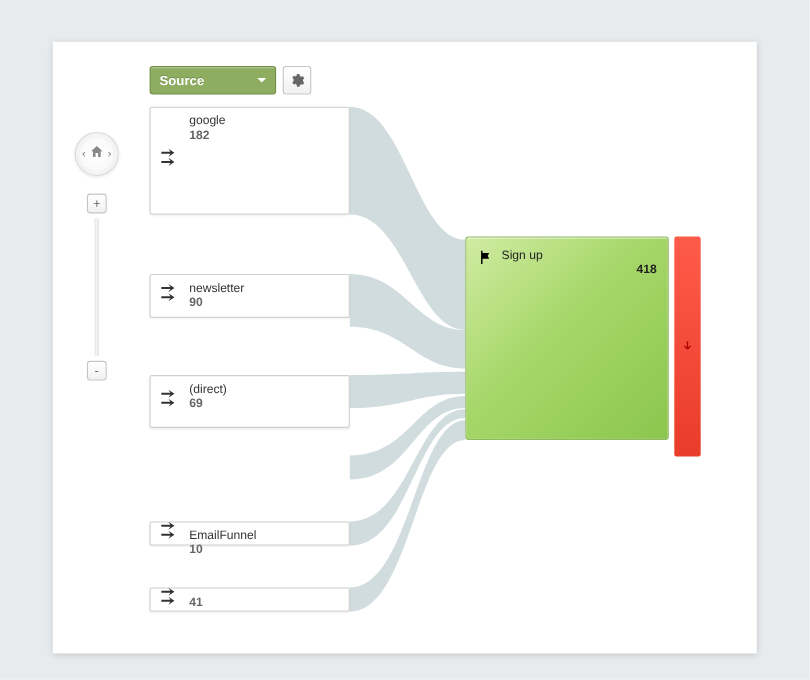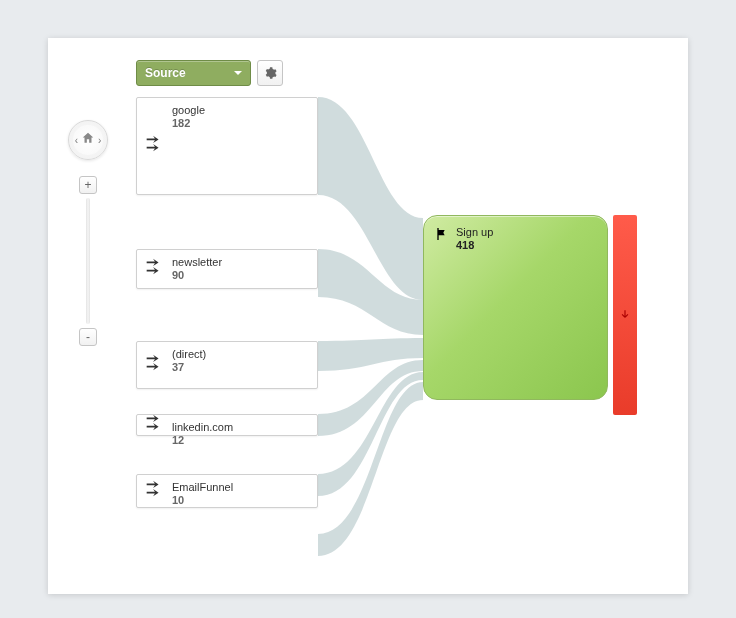--- a/index.html
+++ b/index.html
@@ -115,30 +115,30 @@
   .source-node .arrows {
     position: absolute; left: 6px; top: 50%; transform: translateY(-50%);
   }
   .source-node .arrows svg { width: 22px; height: 22px; }
   .goal-node {
     position: absolute;
     left: 375px; top: 177px;
     width: 185px; height: 185px;
     background: linear-gradient(135deg,#d0eba2 0%,#a6d769 45%,#8bc64e 100%);
     border: 1px solid #90b85e;
-    border-radius: 14px;
+    border-radius: 3px;
     box-shadow: inset 0 1px 0 rgba(255,255,255,0.5);
     padding: 10px 10px 10px 32px;
   }
   .goal-node .flag {
     position: absolute; left: 10px; top: 10px;
   }
   .goal-node .flag svg { width: 16px; height: 16px; fill: #000; }
   .goal-node .label { font-size: 11px; color: #222; }
-  .goal-node .value { font-size: 11px; color: #222; font-weight: bold; margin-top: 1px; }
+  .goal-node .value { font-size: 11px; color: #222; font-weight: bold; margin-top: 1px; text-align: right; }
   .dropoff-bar {
     position: absolute;
     left: 565px; top: 177px;
     width: 24px; height: 200px;
     background: linear-gradient(#ff5b4a,#e93c2a);
     border-radius: 2px;
     display: flex; align-items: center; justify-content: center;
   }
   .dropoff-bar svg { width: 14px; height: 14px; fill: none; stroke: #a00; stroke-width: 2; }
 </style>
@@ -220,31 +220,31 @@
         </svg></span>
       <div class="label">newsletter</div>
       <div class="value">90</div>
     </div>
     <div class="source-node" style="top: 303px; height: 48px;">
       <span class="arrows"><svg viewBox="0 0 24 24">
           <path fill="#333" d="M4 6h9l-2-3 6 4-6 4 2-3H4z"></path>
           <path fill="#333" d="M4 15h9l-2-3 6 4-6 4 2-3H4z"></path>
         </svg></span>
       <div class="label">(direct)</div>
-      <div class="value">37</div>
-    </div>
-    <div class="source-node" style="top: 376px; height: 22px;">
-      <span class="arrows"><svg viewBox="0 0 24 24">
-          <path fill="#333" d="M4 6h9l-2-3 6 4-6 4 2-3H4z"></path>
-          <path fill="#333" d="M4 15h9l-2-3 6 4-6 4 2-3H4z"></path>
-        </svg></span>
-      <div class="label">linkedin.com</div>
-      <div class="value">12</div>
-    </div>
-    <div class="source-node" style="top: 436px; height: 34px;">
+      <div class="value">69</div>
+    </div>
+    <div class="source-node" style="top: 436px; height: 22px;">
       <span class="arrows"><svg viewBox="0 0 24 24">
           <path fill="#333" d="M4 6h9l-2-3 6 4-6 4 2-3H4z"></path>
           <path fill="#333" d="M4 15h9l-2-3 6 4-6 4 2-3H4z"></path>
         </svg></span>
       <div class="label">EmailFunnel</div>
       <div class="value">10</div>
     </div>
+    <div class="source-node" style="top: 496px; height: 22px;">
+      <span class="arrows"><svg viewBox="0 0 24 24">
+          <path fill="#333" d="M4 6h9l-2-3 6 4-6 4 2-3H4z"></path>
+          <path fill="#333" d="M4 15h9l-2-3 6 4-6 4 2-3H4z"></path>
+        </svg></span>
+      <div class="label"></div>
+      <div class="value">41</div>
+    </div>
   </div>
 
 </body></html>

